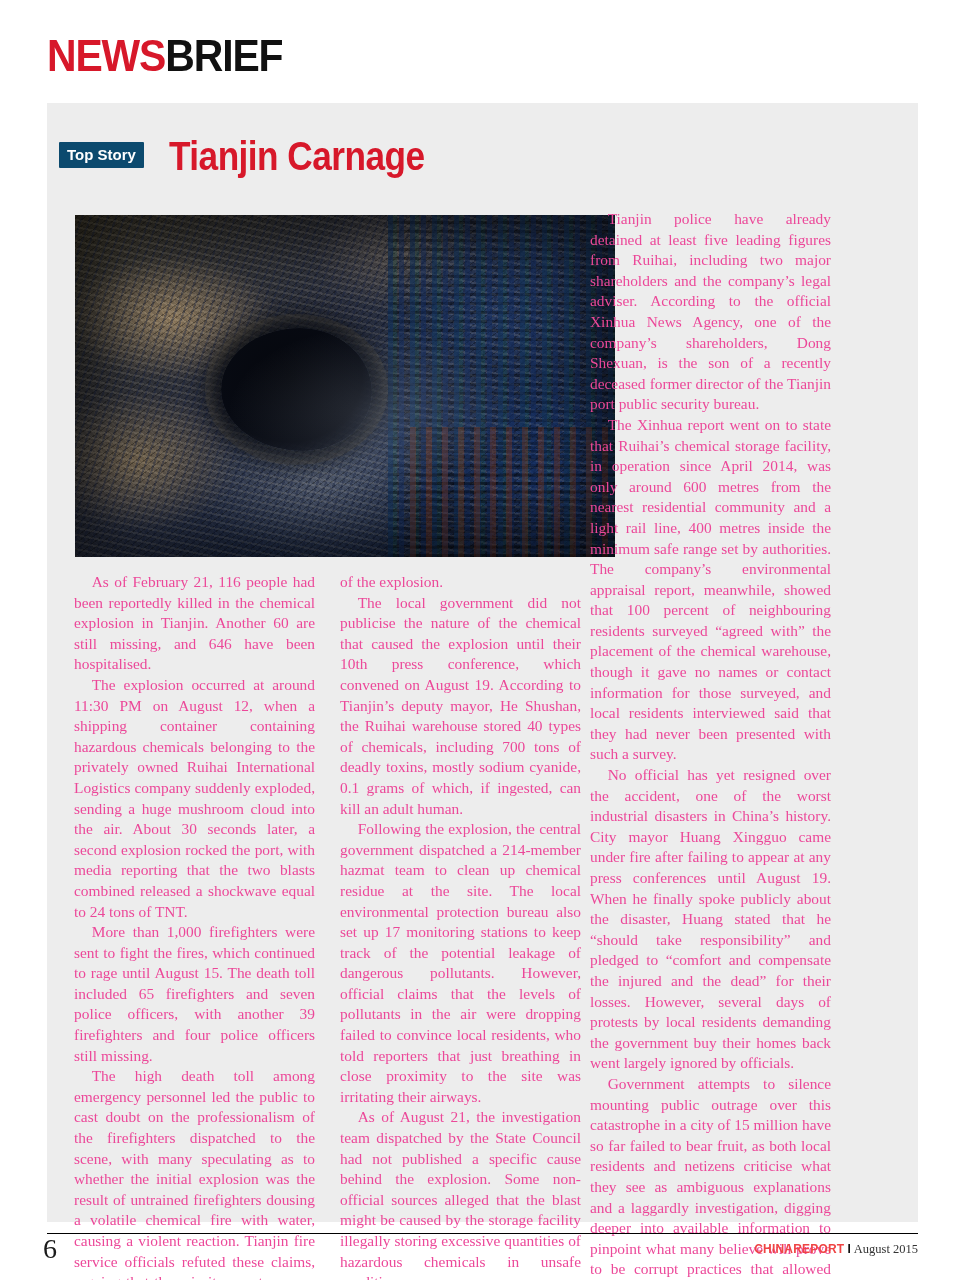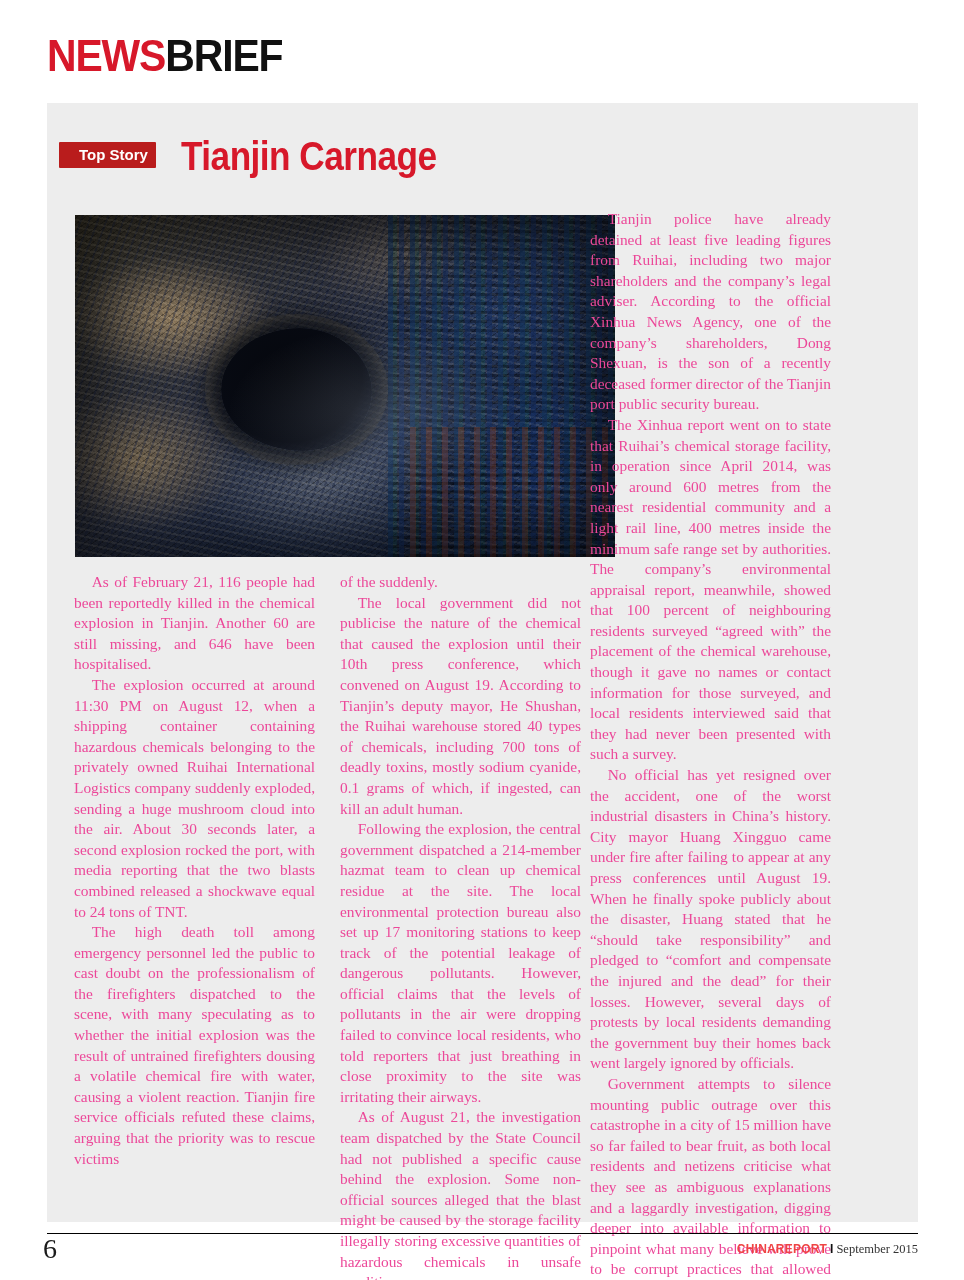--- a/index.html
+++ b/index.html
@@ -45,27 +45,27 @@
   
   .title-row {
     position: absolute;
     left: 59px;
     top: 135px;
     display: flex;
     align-items: center;
   }
   .badge {
     display: inline-block;
-    background: #b91c1c;
+    background: #0c4a6e;
     color: #ffffff;
     font-family: "Liberation Sans", sans-serif;
     font-weight: bold;
     font-size: 15px;
     line-height: 1;
-    padding: 5px 8px 6px 20px;
+    padding: 5px 8px 6px 8px;
     border-radius: 1px;
     white-space: nowrap;
   }
   .headline {
     margin-left: 25px;
     color: #d7182a;
     font-family: "Liberation Sans", sans-serif;
     font-weight: bold;
     font-size: 40px;
     line-height: 1;
@@ -254,36 +254,37 @@
   <div class="layer crater"></div>
   <div class="layer smoke"></div>
   <div class="layer vignette"></div>
 </div>
 
 <div class="columns">
 
   <div class="col">
     <p>As of February 21, 116 people had been reportedly killed in the chemical explosion in Tianjin. Another 60 are still missing, and 646 have been hospitalised.</p>
     <p>The explosion occurred at around 11:30 PM on August 12, when a shipping container containing hazardous chemicals belonging to the privately owned Ruihai International Logistics company suddenly exploded, sending a huge mushroom cloud into the air. About 30 seconds later, a second explosion rocked the port, with media reporting that the two blasts combined released a shockwave equal to 24 tons of TNT.</p>
+    <p>More than 1,000 firefighters were sent to fight the fires, which continued to rage until August 15. The death toll included 65 firefighters and seven police officers, with another 39 firefighters and four police officers still missing.</p>
     <p>The high death toll among emergency personnel led the public to cast doubt on the professionalism of the firefighters dispatched to the scene, with many speculating as to whether the initial explosion was the result of untrained firefighters dousing a volatile chemical fire with water, causing a violent reaction. Tianjin fire service officials refuted these claims, arguing that the priority was to rescue victims</p>
   </div>
 
   <div class="col">
-    <p class="noindent">of the suddenly.</p>
+    <p class="noindent">of the explosion.</p>
     <p>The local government did not publicise the nature of the chemical that caused the explosion until their 10th press conference, which convened on August 19. According to Tianjin’s deputy mayor, He Shushan, the Ruihai warehouse stored 40 types of chemicals, including 700 tons of deadly toxins, mostly sodium cyanide, 0.1 grams of which, if ingested, can kill an adult human.</p>
     <p>Following the explosion, the central government dispatched a 214-member hazmat team to clean up chemical residue at the site. The local environmental protection bureau also set up 17 monitoring stations to keep track of the potential leakage of dangerous pollutants. However, official claims that the levels of pollutants in the air were dropping failed to convince local residents, who told reporters that just breathing in close proximity to the site was irritating their airways.</p>
     <p>As of August 21, the investigation team dispatched by the State Council had not published a specific cause behind the explosion. Some non-official sources alleged that the blast might be caused by the storage facility illegally storing excessive quantities of hazardous chemicals in unsafe conditions.</p>
   </div>
 
   <div class="col third">
     <p>Tianjin police have already detained at least five leading figures from Ruihai, including two major shareholders and the company’s legal adviser. According to the official Xinhua News Agency, one of the company’s shareholders, Dong Shexuan, is the son of a recently deceased former director of the Tianjin port public security bureau.</p>
     <p>The Xinhua report went on to state that Ruihai’s chemical storage facility, in operation since April 2014, was only around 600 metres from the nearest residential community and a light rail line, 400 metres inside the minimum safe range set by authorities. The company’s environmental appraisal report, meanwhile, showed that 100 percent of neighbouring residents surveyed “agreed with” the placement of the chemical warehouse, though it gave no names or contact information for those surveyed, and local residents interviewed said that they had never been presented with such a survey.</p>
     <p>No official has yet resigned over the accident, one of the worst industrial disasters in China’s history. City mayor Huang Xingguo came under fire after failing to appear at any press conferences until August 19. When he finally spoke publicly about the disaster, Huang stated that he “should take responsibility” and pledged to “comfort and compensate the injured and the dead” for their losses. However, several days of protests by local residents demanding the government buy their homes back went largely ignored by officials.</p>
     <p>Government attempts to silence mounting public outrage over this catastrophe in a city of 15 million have so far failed to bear fruit, as both local residents and netizens criticise what they see as ambiguous explanations and a laggardly investigation, digging deeper into available information to pinpoint what many believe will prove to be corrupt practices that allowed this tragedy to occur.</p>
   </div>
 
 </div>
 
 <div class="footer-rule"></div>
 <div class="page-number">6</div>
 <div class="colophon">
-  <span class="brand">CHINAREPORT</span><span class="sep">I</span><span class="issue">September 2015</span>
+  <span class="brand">CHINAREPORT</span><span class="sep">I</span><span class="issue">August 2015</span>
 </div>
 
 </body></html>

